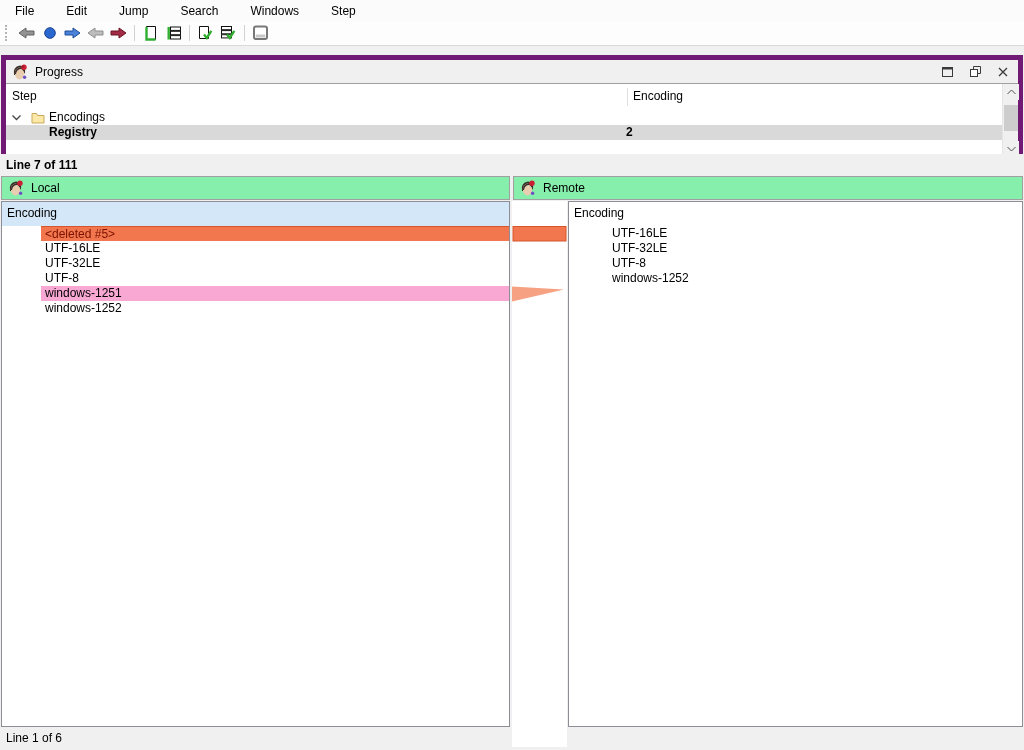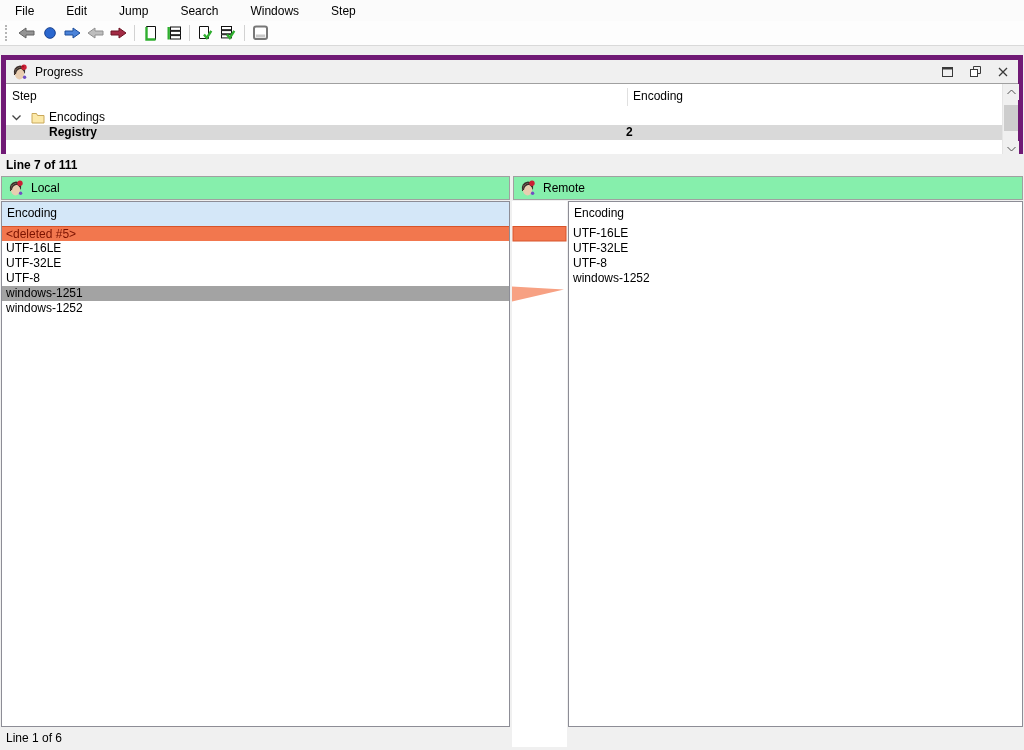--- a/index.html
+++ b/index.html
@@ -64,23 +64,23 @@
   .pane-header span { margin-left:7px; }
   .local-header { left:1px; width:509px; }
   .remote-header { left:513px; width:510px; }
 
   
   .pane { top:201px; height:526px; background:#fff; border:1px solid #8d8d96; }
   .local-pane { left:1px; width:509px; }
   .remote-pane { left:568px; width:455px; }
   .col-header { height:24px; line-height:23px; padding-left:5px; }
   .col-header.blue { background:#d4e7f8; }
-  .row { height:15px; line-height:15px; padding-left:4px; white-space:pre; }
+  .row { height:15px; line-height:15px; padding-left:4px; white-space:pre;margin-left:39px; }
   .row.strong { background:#f2774e; border-top:1px solid #d8542a; line-height:14px; }
-  .row.light { background:#a3a3a3; }
+  .row.light { background:#f9a8d4; }
   .row.deleted { color:#7a1200; }
 
   
   .strip { left:512px; top:201px; width:55px; height:546px; background:#fff; z-index:5; }
 
   
   .statusbar { left:0; top:728px; width:1024px; height:22px; line-height:21px;
                padding-left:6px; background:#f0f0f0; }
 </style>
 </head>

